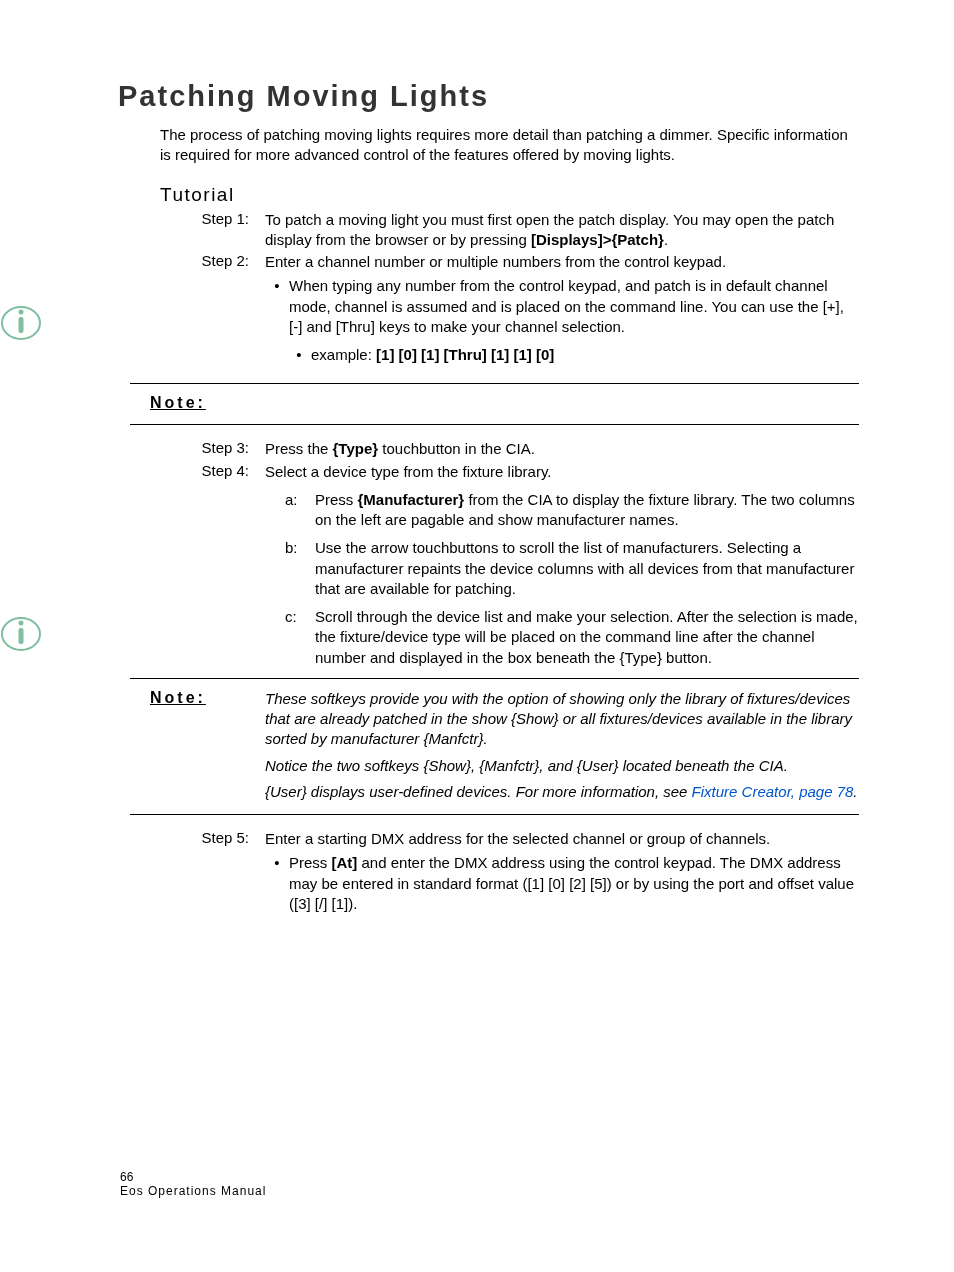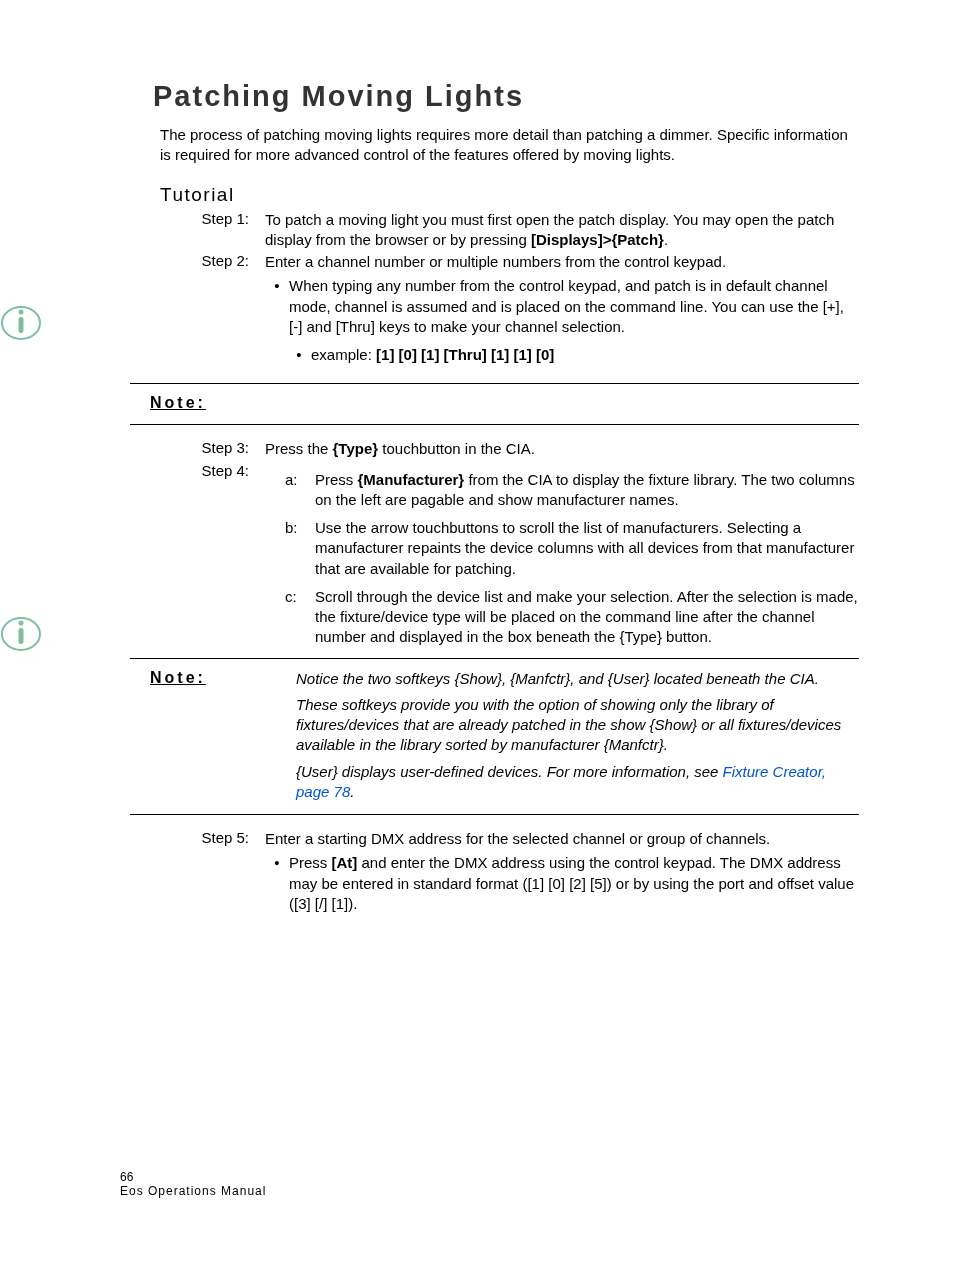--- a/index.html
+++ b/index.html
@@ -13,21 +13,21 @@
   }
   .page {
     padding: 80px 95px 0 55px;
     position: relative;
   }
   .h1 {
     font-size: 29px;
     font-weight: bold;
     letter-spacing: 2px;
     color: #333;
-    margin-left: 98px;
+    margin-left: 63px;
     margin-bottom: 12px;
   }
   .intro {
     font-size: 15px;
     margin-left: 105px;
     line-height: 1.35;
     margin-bottom: 18px;
   }
   .h2 {
     font-size: 19px;
@@ -77,21 +77,21 @@
   .sub-letter .txt { flex: 1; font-size:15px; line-height:1.35;}
   .note-block {
     margin-left: 75px;
     border-top: 1px solid #000;
     border-bottom: 1px solid #000;
     padding: 10px 0 12px 0;
     margin-top: 12px;
     margin-bottom: 14px;
     position: relative;
   }
-  .note-row { display:flex;gap:31px; }
+  .note-row { display:flex; }
   .note-label {
     width: 135px;
     flex-shrink: 0;
     font-size: 16px;
     font-weight: bold;
     text-decoration: underline;
     letter-spacing: 3px;
     padding-left: 20px;
   }
   .note-body {
@@ -170,20 +170,21 @@
   <div class="step-row">
     <div class="step-label">Step 3:</div>
     <div class="step-body">
       <span>Press the </span><b>{Type}</b><span> touchbutton in the CIA.</span>
     </div>
   </div>
 
   <div class="step-row">
     <div class="step-label">Step 4:</div>
     <div class="step-body">
+      <span>Select a device type from the fixture library.</span>
       <div class="sub-letter">
         <div class="letter">a:</div>
         <div class="txt">
           <span>Press </span><b>{Manufacturer}</b><span> from the CIA to display the fixture library. The two columns on the left are pagable and show manufacturer names.</span>
         </div>
       </div>
       <div class="sub-letter">
         <div class="letter">b:</div>
         <div class="txt">Use the arrow touchbuttons to scroll the list of manufacturers. Selecting a manufacturer repaints the device columns with all devices from that manufacturer that are available for patching.</div>
       </div>
@@ -199,22 +200,22 @@
       <ellipse cx="21" cy="21" rx="19" ry="16" fill="none" stroke="#7fbfa0" stroke-width="2"></ellipse>
       <circle cx="21" cy="10" r="2.5" fill="#7fbfa0"></circle>
       <rect x="18.5" y="15" width="5" height="16" rx="2" fill="#7fbfa0"></rect>
     </svg>
   </div>
 
   <div class="note-block" style="margin-top:10px;">
     <div class="note-row">
       <div class="note-label">Note:</div>
       <div class="note-body">
+        <p>These softkeys provide you with the option of showing only the library of fixtures/devices that are already patched in the show {Show} or all fixtures/devices available in the library sorted by manufacturer {Manfctr}.</p>
         <p>Notice the two softkeys {Show}, {Manfctr}, and {User} located beneath the CIA.</p>
-        <p>These softkeys provide you with the option of showing only the library of fixtures/devices that are already patched in the show {Show} or all fixtures/devices available in the library sorted by manufacturer {Manfctr}.</p>
         <p>
           <span>{User} displays user-defined devices. For more information, see </span><span class="link">Fixture Creator, page 78</span><span>.</span>
         </p>
       </div>
     </div>
   </div>
 
   <div class="step-row">
     <div class="step-label">Step 5:</div>
     <div class="step-body">

